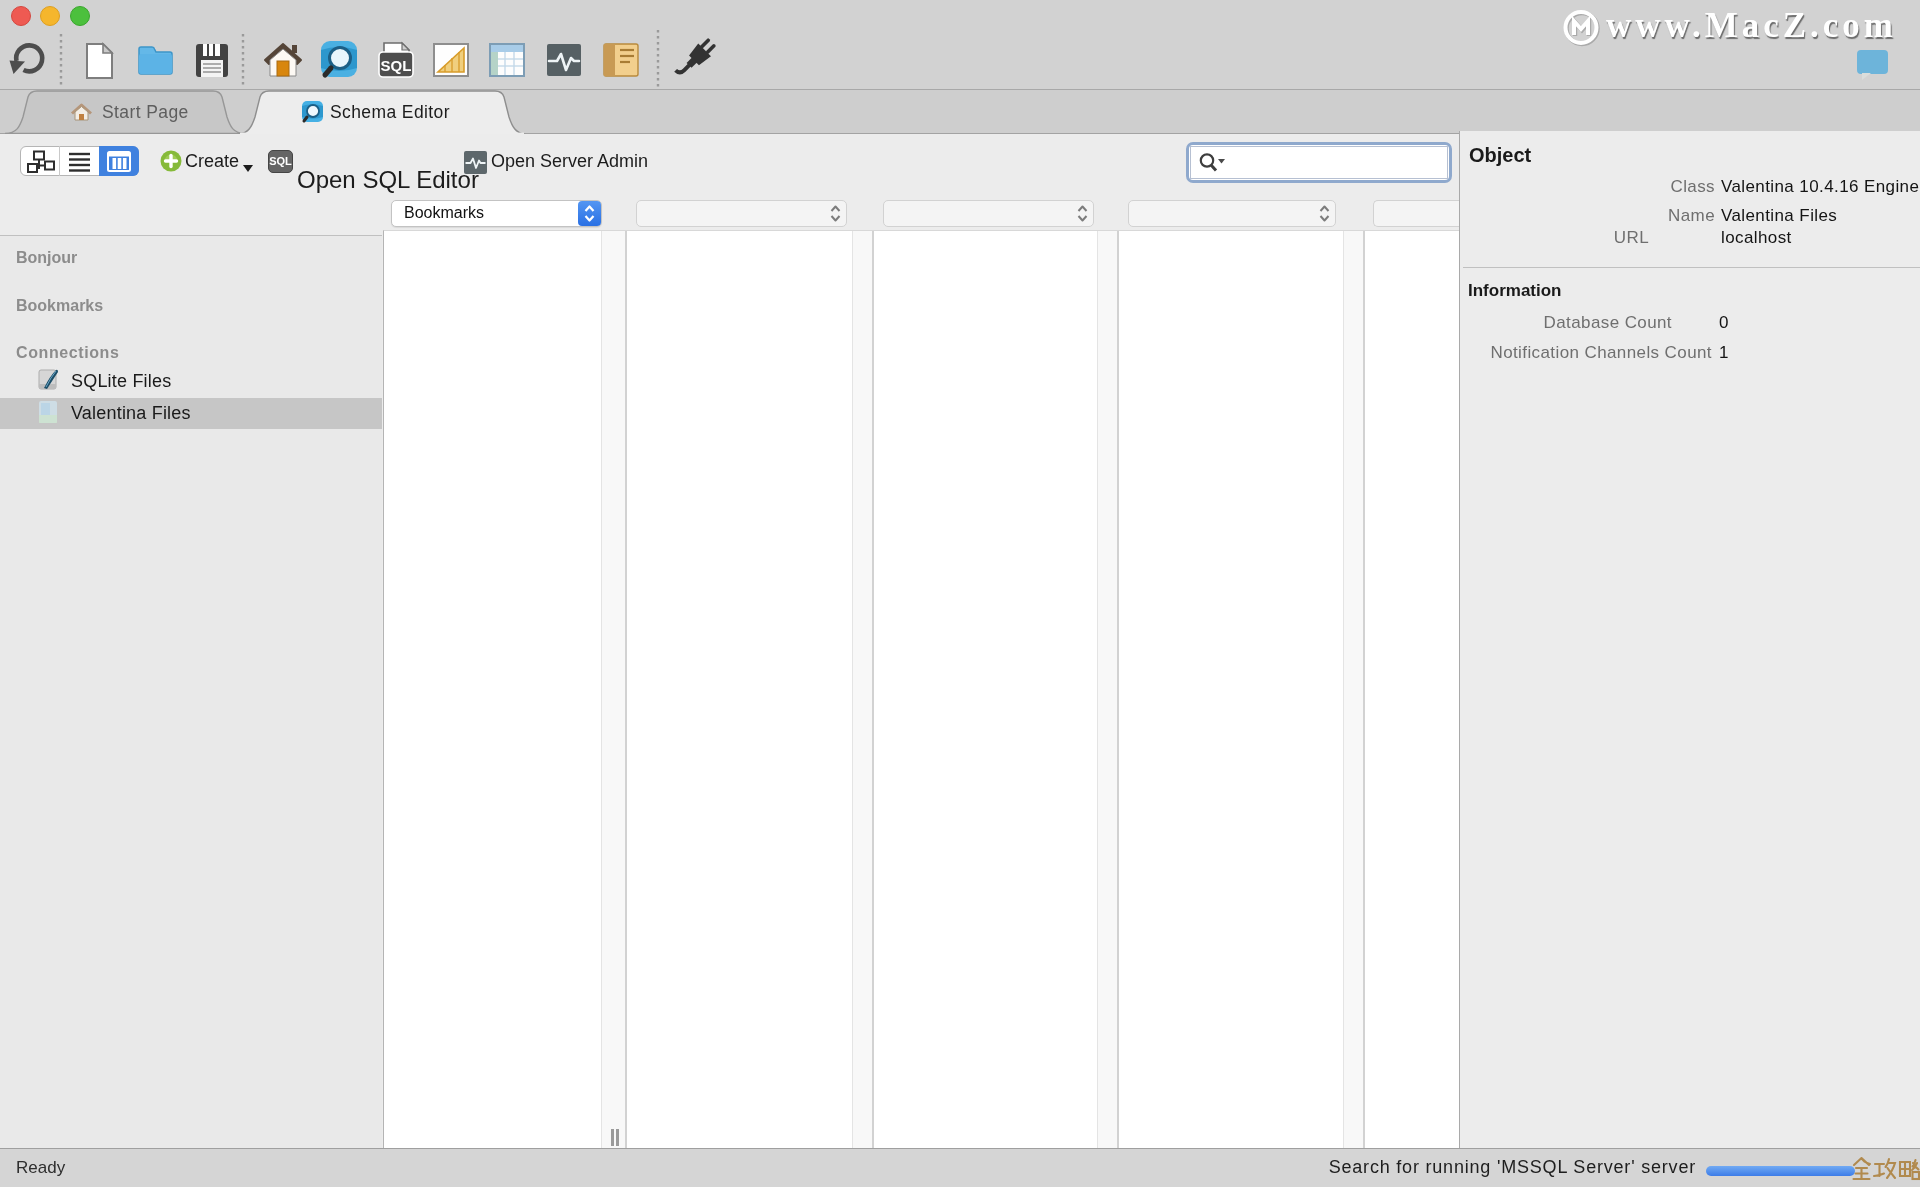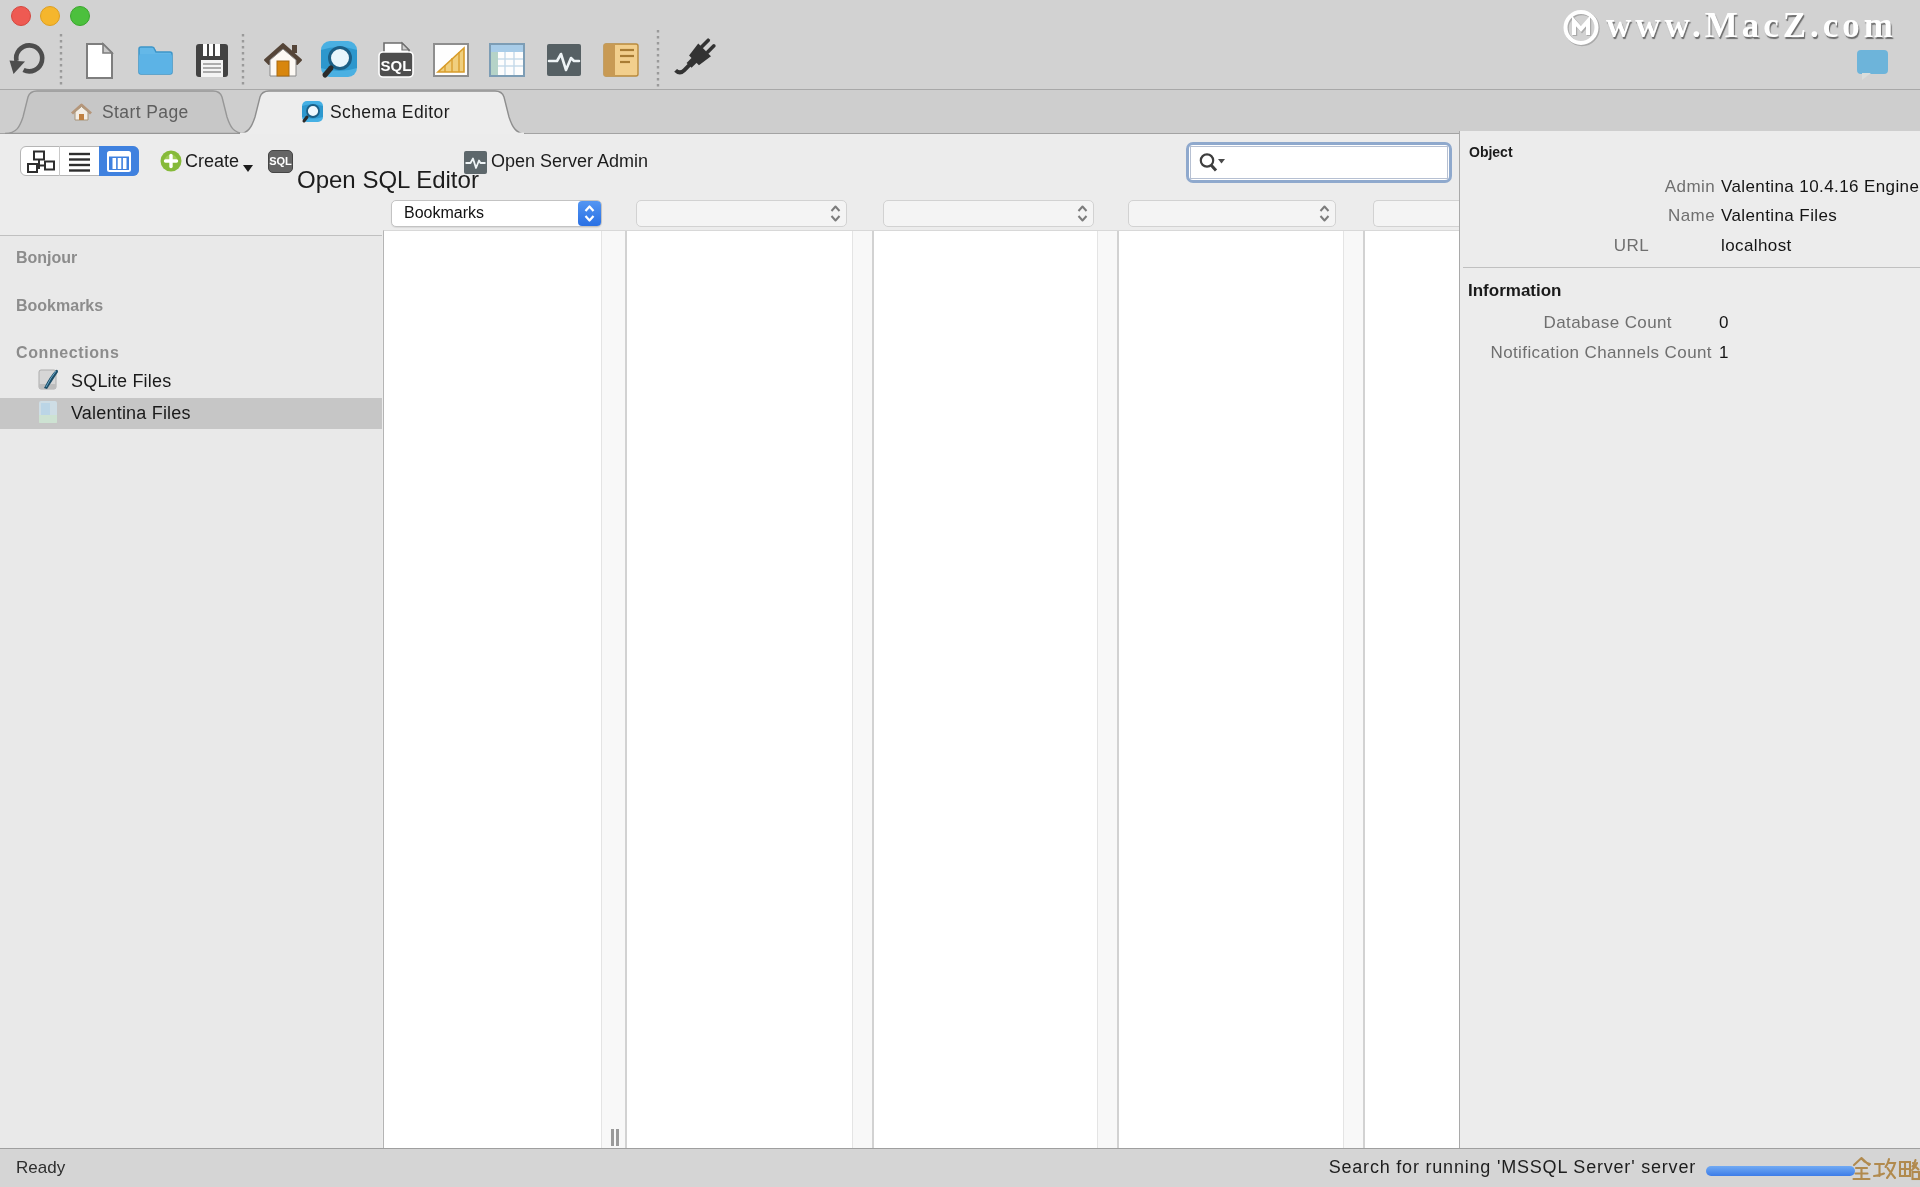--- a/index.html
+++ b/index.html
@@ -236,30 +236,30 @@
 <svg class="abs" style="left:1071px;top:201px" width="23" height="25" viewBox="0 0 23 25">
   <path d="M 7.5 10 L 11.5 5.5 L 15.5 10 M 7.5 15 L 11.5 19.5 L 15.5 15" fill="none" stroke="#7c7c7c" stroke-width="2" stroke-linejoin="round"></path>
 </svg>
 <div class="abs" style="left:1128px;top:200px;width:208px;height:27px;background:#f4f4f4;border:1px solid #d2d2d2;border-radius:5px"></div>
 <svg class="abs" style="left:1313px;top:201px" width="23" height="25" viewBox="0 0 23 25">
   <path d="M 7.5 10 L 11.5 5.5 L 15.5 10 M 7.5 15 L 11.5 19.5 L 15.5 15" fill="none" stroke="#7c7c7c" stroke-width="2" stroke-linejoin="round"></path>
 </svg>
 <div class="abs" style="left:1373px;top:200px;width:86px;height:27px;background:#f4f4f4;border:1px solid #d2d2d2;border-radius:5px 0 0 5px;border-right:none"></div>
 
 <div class="abs" style="left:1459px;top:131px;width:461px;height:1017px;background:#ececec;border-left:1px solid #a9a9a9"></div>
-<div class="abs" style="left:1469px;top:144px;font-size:14px;font-weight:bold;color:#1a1a1a">Object</div>
+<div class="abs" style="left:1469px;top:144px;font-size:20px;font-weight:bold;color:#1a1a1a">Object</div>
 <div class="abs" style="left:1459px;top:177px;width:461px;height:20px;font-size:17px;letter-spacing:.4px">
-  <span class="lab abs" style="right:205px">Admin</span>
+  <span class="lab abs" style="right:205px">Class</span>
   <span class="abs" style="left:262px;width:199px;white-space:nowrap;overflow:hidden;color:#141414">Valentina 10.4.16 Engine</span>
 </div>
 <div class="abs" style="left:1459px;top:206px;width:461px;height:20px;font-size:17px;letter-spacing:.4px">
   <span class="lab abs" style="right:205px">Name</span>
   <span class="abs" style="left:262px;color:#141414">Valentina Files</span>
 </div>
-<div class="abs" style="left:1459px;top:236px;width:395px;height:20px;font-size:17px;letter-spacing:.4px">
+<div class="abs" style="left:1459px;top:228px;width:395px;height:20px;font-size:17px;letter-spacing:.4px">
   <span class="lab abs" style="right:205px">URL</span>
   <span class="abs" style="left:262px;color:#141414">localhost</span>
 </div>
 <div class="abs" style="left:1463px;top:267px;width:457px;height:1px;background:#c0c0c0"></div>
 <div class="abs" style="left:1468px;top:281px;font-size:17px;font-weight:bold;color:#1a1a1a">Information</div>
 <div class="abs" style="left:1459px;top:313px;width:420px;height:20px;font-size:17px;letter-spacing:.4px">
   <span class="lab abs" style="right:207px">Database Count</span>
   <span class="abs" style="left:260px;color:#141414">0</span>
 </div>
 <div class="abs" style="left:1459px;top:343px;width:461px;height:20px;font-size:17px;letter-spacing:.4px">

